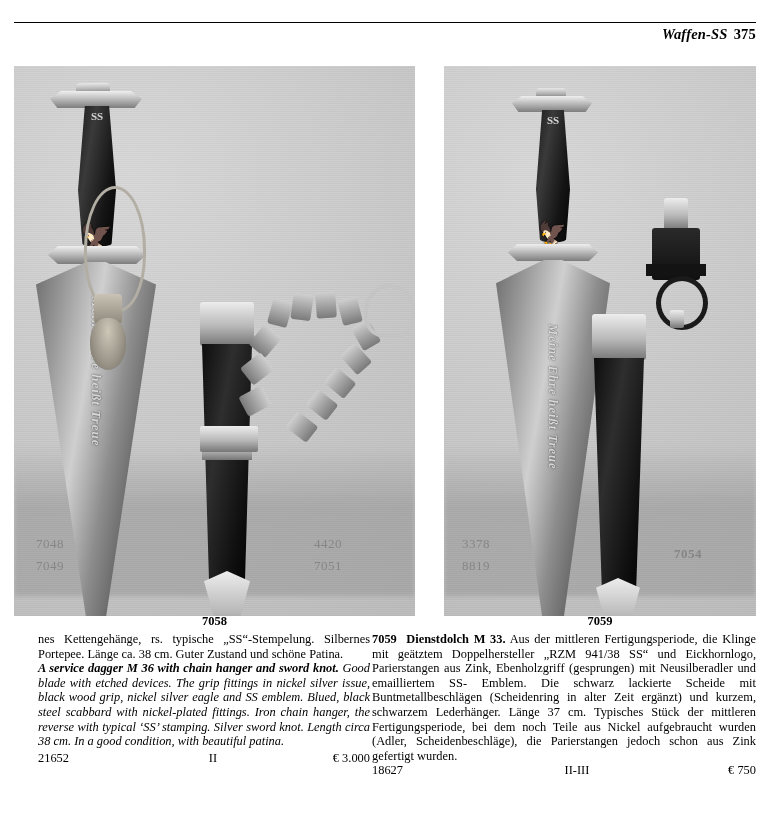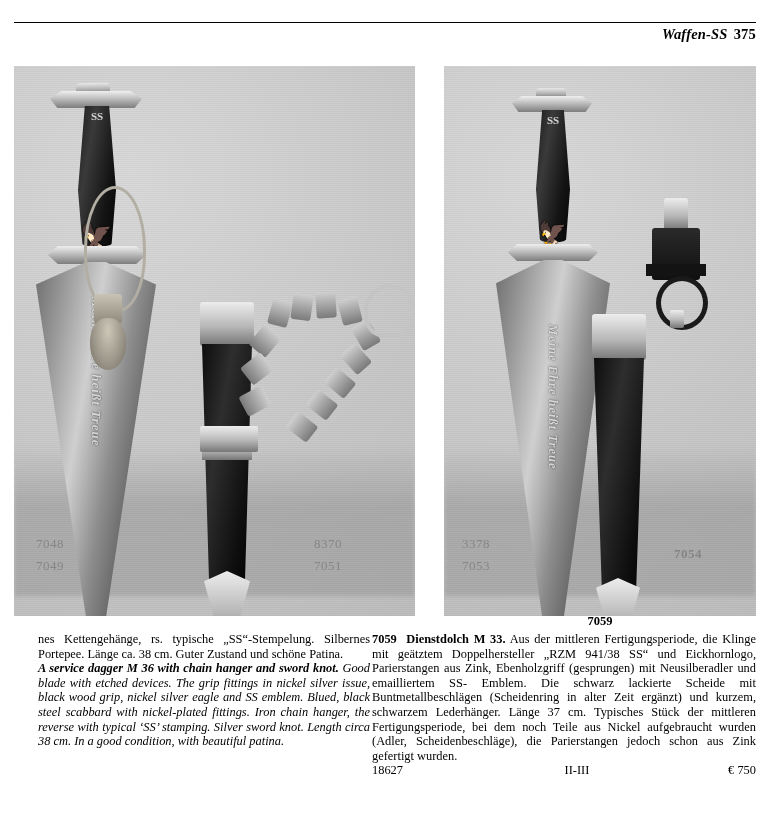--- a/index.html
+++ b/index.html
@@ -180,21 +180,21 @@
     </div>
   </div>
 
   <div class="plates">
 
     <div class="plate left">
       <div class="grain"></div>
       <div class="shadowtxt"></div>
       <div class="ghost" style="left:22px;top:470px;">7048</div>
       <div class="ghost" style="left:22px;top:492px;">7049</div>
-      <div class="ghost" style="left:300px;top:470px;">8370</div>
+      <div class="ghost" style="left:300px;top:470px;">4420</div>
       <div class="ghost" style="left:300px;top:492px;text-align:center;">7051</div>
 
       <div class="obj pommel" style="left:62px;top:17px;width:34px;height:12px;transform:rotate(-1deg);"></div>
       <div class="obj crossguard" style="left:36px;top:25px;width:92px;height:17px;clip-path:polygon(0% 45%,12% 0%,88% 0%,100% 45%,92% 100%,8% 100%);"></div>
       <div class="obj grip" style="left:64px;top:40px;width:38px;height:140px;clip-path:polygon(18% 0%,82% 0%,100% 60%,88% 100%,12% 100%,0% 60%);"></div>
       <div class="obj runes" style="left:64px;top:44px;width:38px;">SS</div>
       <div class="obj eagle" style="left:64px;top:158px;width:38px;">🦅</div>
       <div class="obj crossguard" style="left:34px;top:180px;width:98px;height:18px;clip-path:polygon(0% 50%,10% 0%,90% 0%,100% 50%,90% 100%,10% 100%);"></div>
       <div class="obj blade" style="left:22px;top:196px;width:120px;height:374px;"></div>
       <div class="blade-etch" style="left:82px;top:230px;height:230px;font-size:13px;">Meine Ehre heißt Treue</div>
@@ -227,21 +227,21 @@
         <div class="obj scabbard-fitting" style="left:-60px;top:138px;width:58px;height:26px;border-radius:2px;"></div>
       </div>
 
       <div class="plate-caption" style="left:0;width:401px;top:522px;color:#000;"></div>
     </div>
 
     <div class="plate right">
       <div class="grain"></div>
       <div class="shadowtxt"></div>
       <div class="ghost" style="left:18px;top:470px;">3378</div>
-      <div class="ghost" style="left:18px;top:492px;">7053</div>
+      <div class="ghost" style="left:18px;top:492px;">8819</div>
       <div class="ghost" style="left:230px;top:480px;font-weight:bold;">7054</div>
 
       <div class="obj pommel" style="left:92px;top:22px;width:30px;height:11px;"></div>
       <div class="obj crossguard" style="left:68px;top:30px;width:80px;height:16px;clip-path:polygon(0% 45%,12% 0%,88% 0%,100% 45%,92% 100%,8% 100%);"></div>
       <div class="obj grip" style="left:92px;top:44px;width:34px;height:132px;clip-path:polygon(18% 0%,82% 0%,100% 60%,88% 100%,12% 100%,0% 60%);"></div>
       <div class="obj runes" style="left:92px;top:48px;width:34px;">SS</div>
       <div class="obj eagle" style="left:92px;top:156px;width:34px;font-size:23px;">🦅</div>
       <div class="obj crossguard" style="left:64px;top:178px;width:90px;height:17px;clip-path:polygon(0% 50%,10% 0%,90% 0%,100% 50%,90% 100%,10% 100%);"></div>
       <div class="obj blade" style="left:52px;top:194px;width:114px;height:386px;"></div>
       <div class="blade-etch" style="left:108px;top:258px;height:222px;font-size:12.5px;">Meine Ehre heißt Treue</div>
@@ -255,27 +255,33 @@
         <div class="obj" style="left:12px;top:30px;width:48px;height:52px;background:linear-gradient(180deg,#2a2a2a,#101010);border-radius:3px;"></div>
         <div class="obj" style="left:6px;top:66px;width:60px;height:12px;background:#131313;"></div>
         <div class="obj" style="left:16px;top:78px;width:42px;height:44px;border:5px solid #1a1a1a;border-radius:50%;background:transparent;"></div>
         <div class="obj scabbard-fitting" style="left:30px;top:112px;width:14px;height:18px;border-radius:2px;"></div>
       </div>
 
       <div class="plate-caption" style="left:0;width:312px;top:524px;"></div>
     </div>
   </div>
 
+  <div style="position:absolute;left:14px;top:614px;width:401px;text-align:center;font-weight:bold;font-size:12.5px;">7058</div>
   <div style="position:absolute;left:444px;top:614px;width:312px;text-align:center;font-weight:bold;font-size:12.5px;">7059</div>
 
   <div class="cols">
 
     <div class="col left">
       <p>nes Kettengehänge, rs. typische „SS“-Stempelung. Silbernes Portepee. Länge ca. 38 cm. Guter Zustand und schöne Patina.</p>
       <p class="it"><span class="bi">A service dagger M 36 with chain hanger and sword knot.</span> <span>Good blade with etched devices. The grip fittings in nickel silver issue, black wood grip, nickel silver eagle and SS emblem. Blued, black steel scabbard with nickel-plated fittings. Iron chain hanger, the reverse with typical ‘SS’ stamping. Silver sword knot. Length circa 38 cm. In a good condition, with beautiful patina.</span></p>
+      <div class="footline" style="position:relative;margin-top:2px;">
+        <span class="f1">21652</span>
+        <span class="f2">II</span>
+        <span class="f3">€ 3.000</span>
+      </div>
     </div>
 
     <div class="col right">
       <p><span class="lot-no">7059</span>&nbsp;&nbsp;<span class="desc-bold">Dienstdolch M 33.</span> <span>Aus der mittleren Fertigungsperiode, die Klinge mit geätztem Doppelhersteller „RZM 941/38 SS“ und Eickhornlogo, Parierstangen aus Zink, Ebenholzgriff (gesprungen) mit Neusilberadler und emailliertem SS- Emblem. Die schwarz lackierte Scheide mit Buntmetallbeschlägen (Scheidenring in alter Zeit ergänzt) und kurzem, schwarzem Lederhänger. Länge 37 cm. Typisches Stück der mittleren Fertigungsperiode, bei dem noch Teile aus Nickel aufgebraucht wurden (Adler, Scheidenbeschläge), die Parierstangen jedoch schon aus Zink gefertigt wurden.</span></p>
       <div class="footline" style="position:relative;margin-top:0px;">
         <span class="f1" style="width:150px;">18627</span>
         <span class="f2">II-III</span>
         <span class="f3">€ 750</span>
       </div>
     </div>

